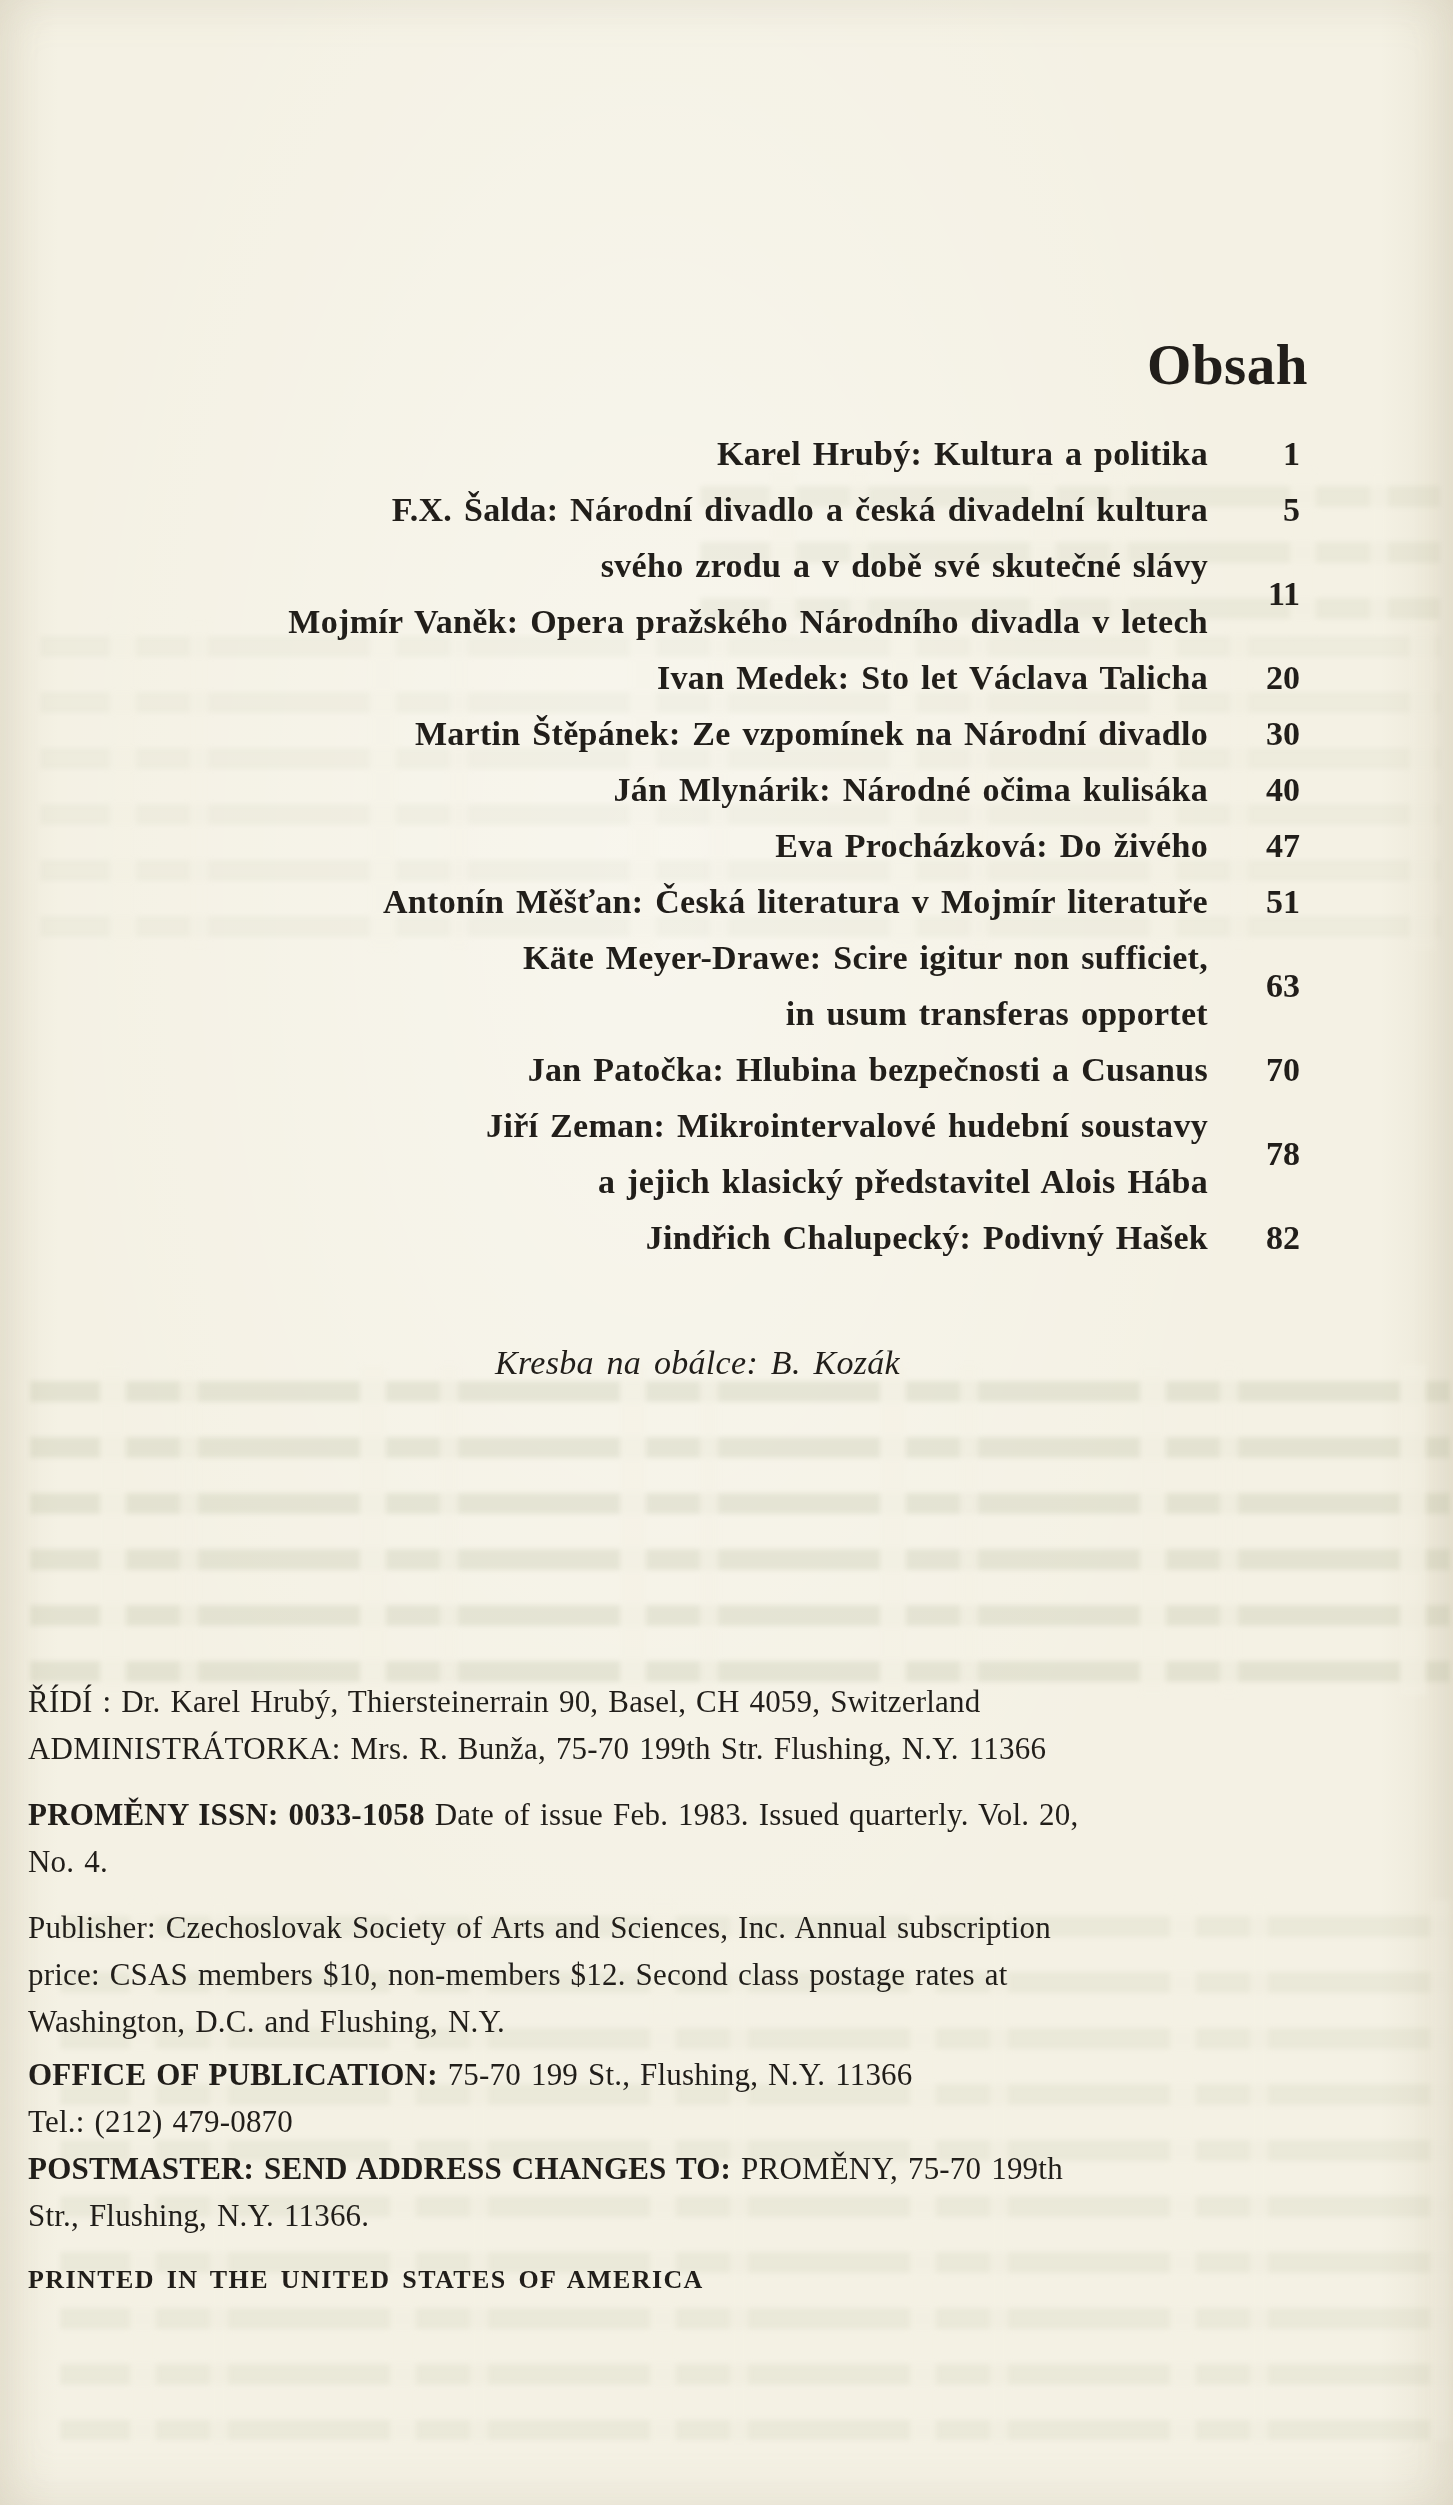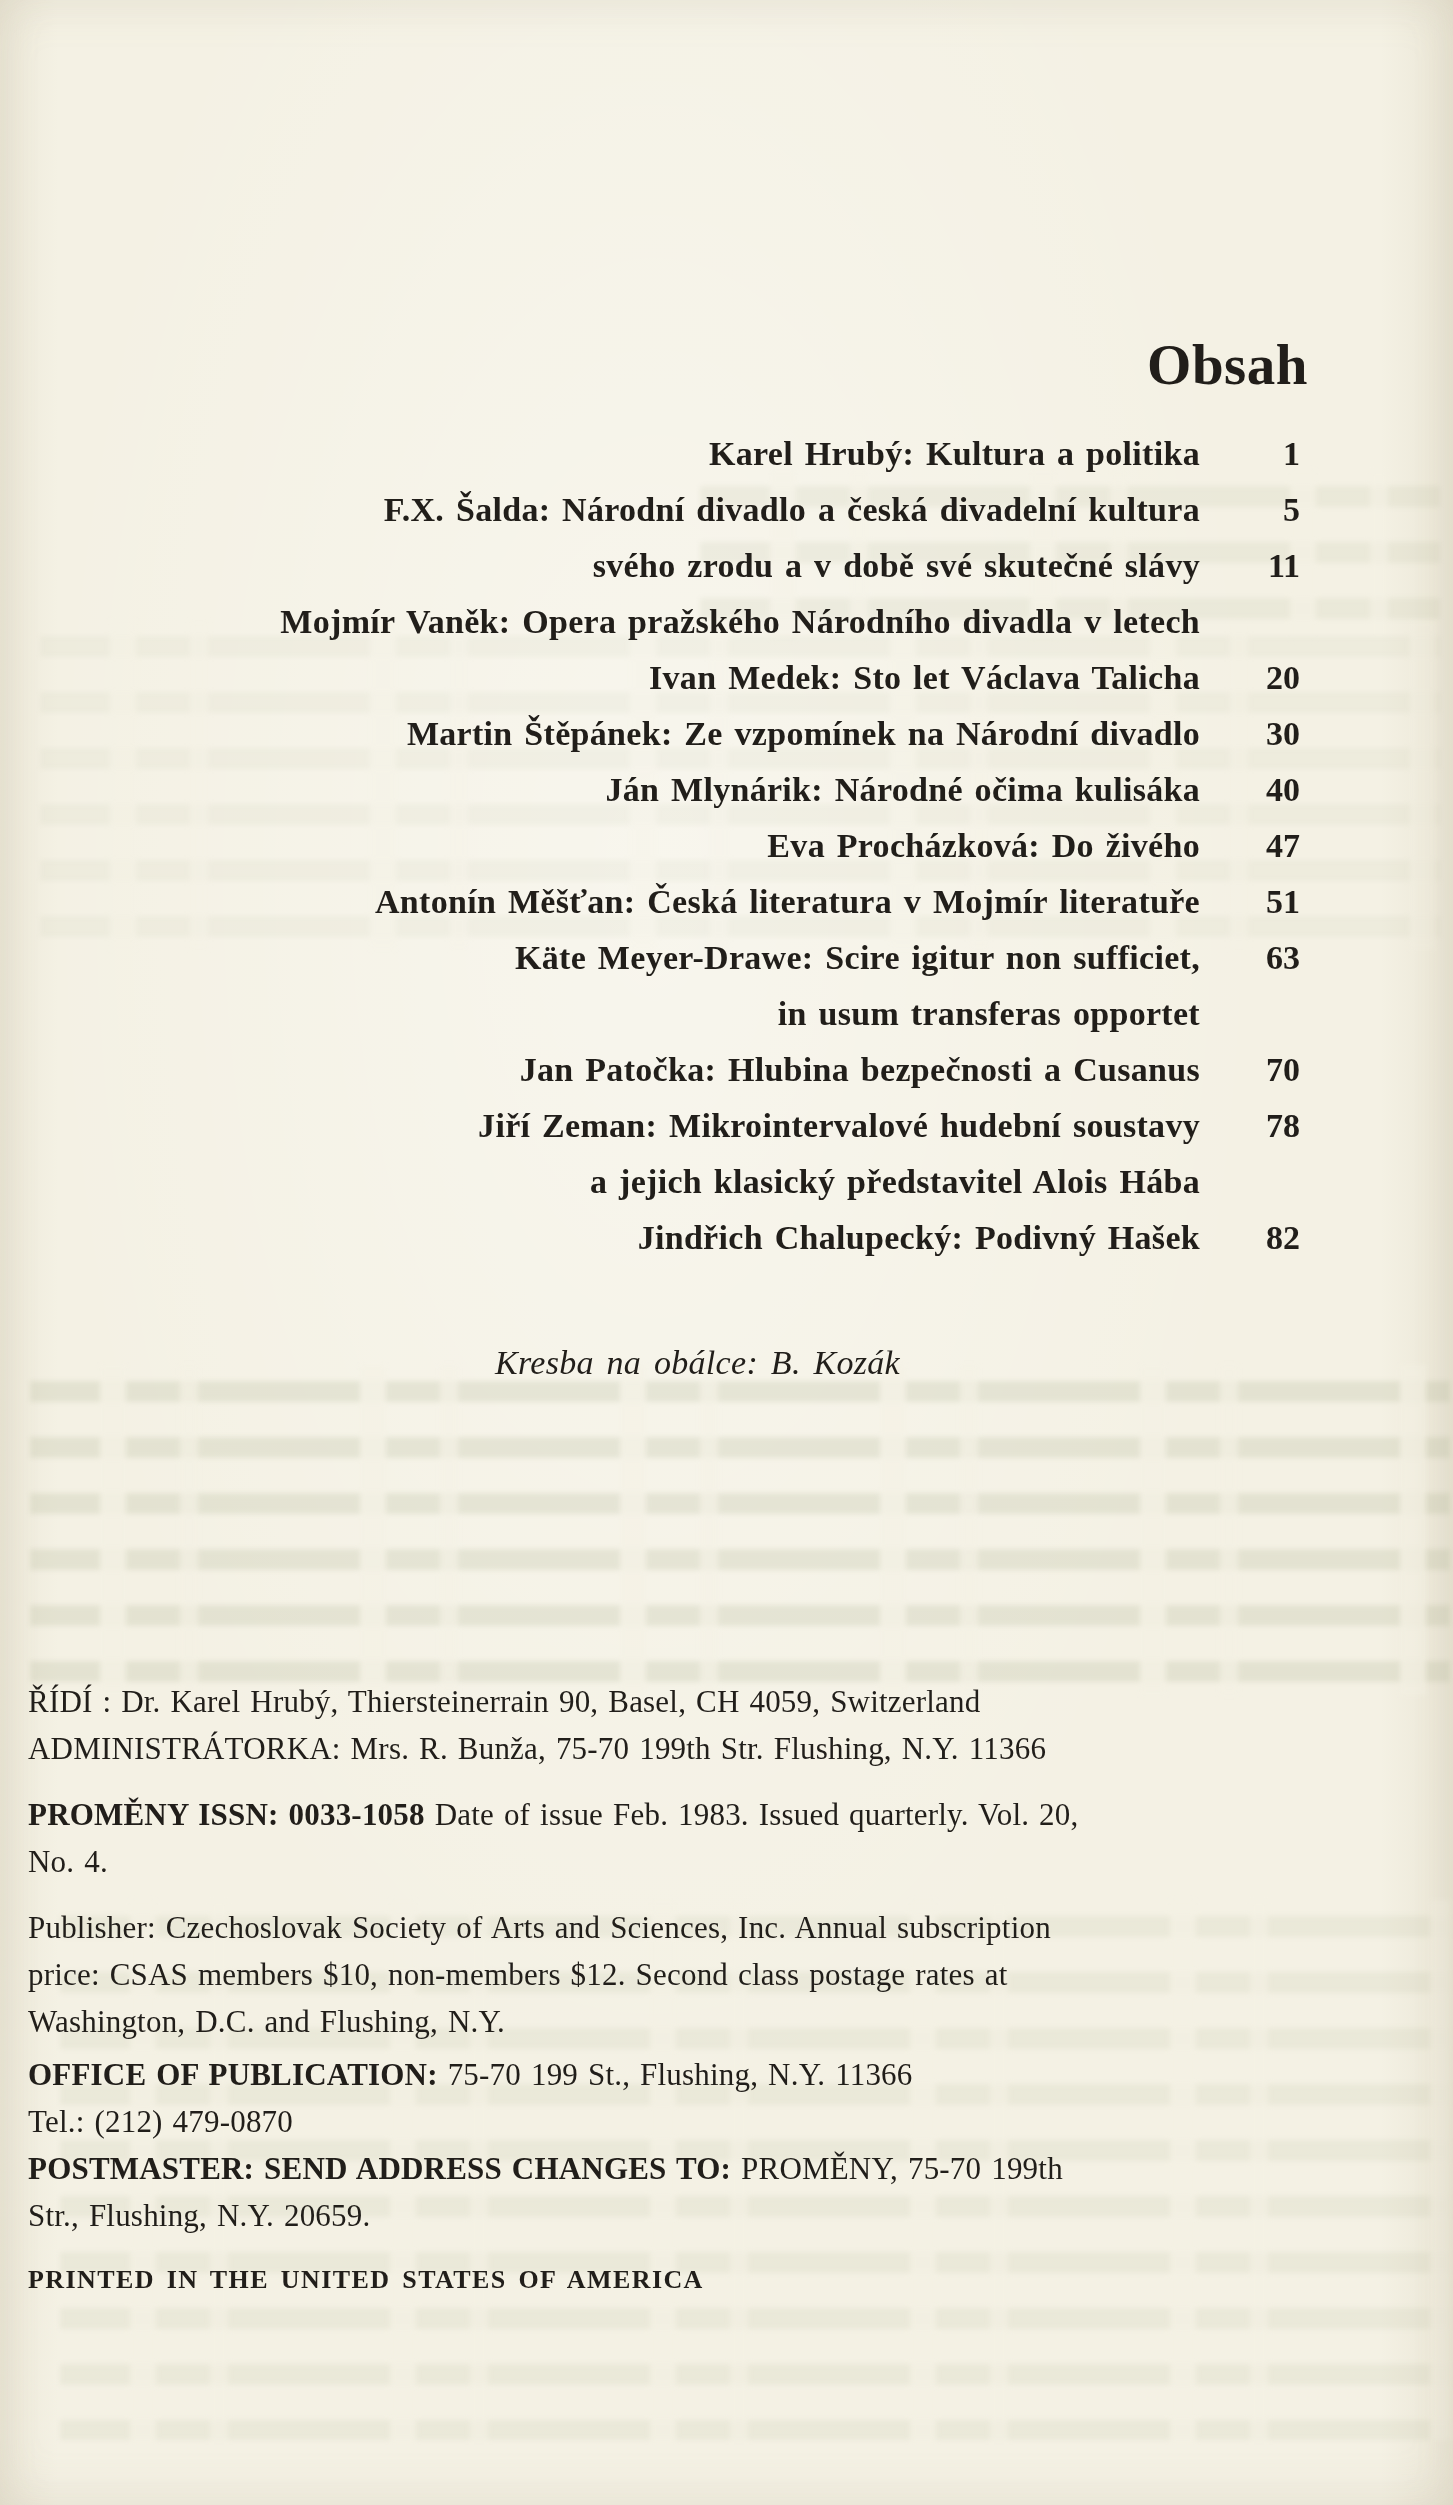--- a/index.html
+++ b/index.html
@@ -60,22 +60,21 @@
   }
 
   .toc {
     position: absolute;
     top: 426px;
     left: 95px;
     width: 1205px;
   }
   .toc-row {
     display: flex;
-    align-items: flex-start;
-    gap: 8px;
+    align-items: center;
   }
   .toc-title {
     flex: 1;
     text-align: right;
     font-size: 34px;
     line-height: 56px;
     font-weight: 700;
     letter-spacing: .3px;
     word-spacing: 3px;
   }
@@ -246,20 +245,20 @@
     <div class="para-gap-sm">
       <span class="b">OFFICE OF PUBLICATION:</span>
       <span>75-70 199 St., Flushing, N.Y. 11366</span>
     </div>
 
     <div>Tel.: (212) 479-0870</div>
 
     <div>
       <span class="b">POSTMASTER: SEND ADDRESS CHANGES TO:</span>
       <span>PROMĚNY, 75-70 199th</span>
-      <div>Str., Flushing, N.Y. 20659.</div>
+      <div>Str., Flushing, N.Y. 11366.</div>
     </div>
 
     <div class="printed-line">PRINTED IN THE UNITED STATES OF AMERICA</div>
 
   </div>
 
 </div>
 
 </body></html>

